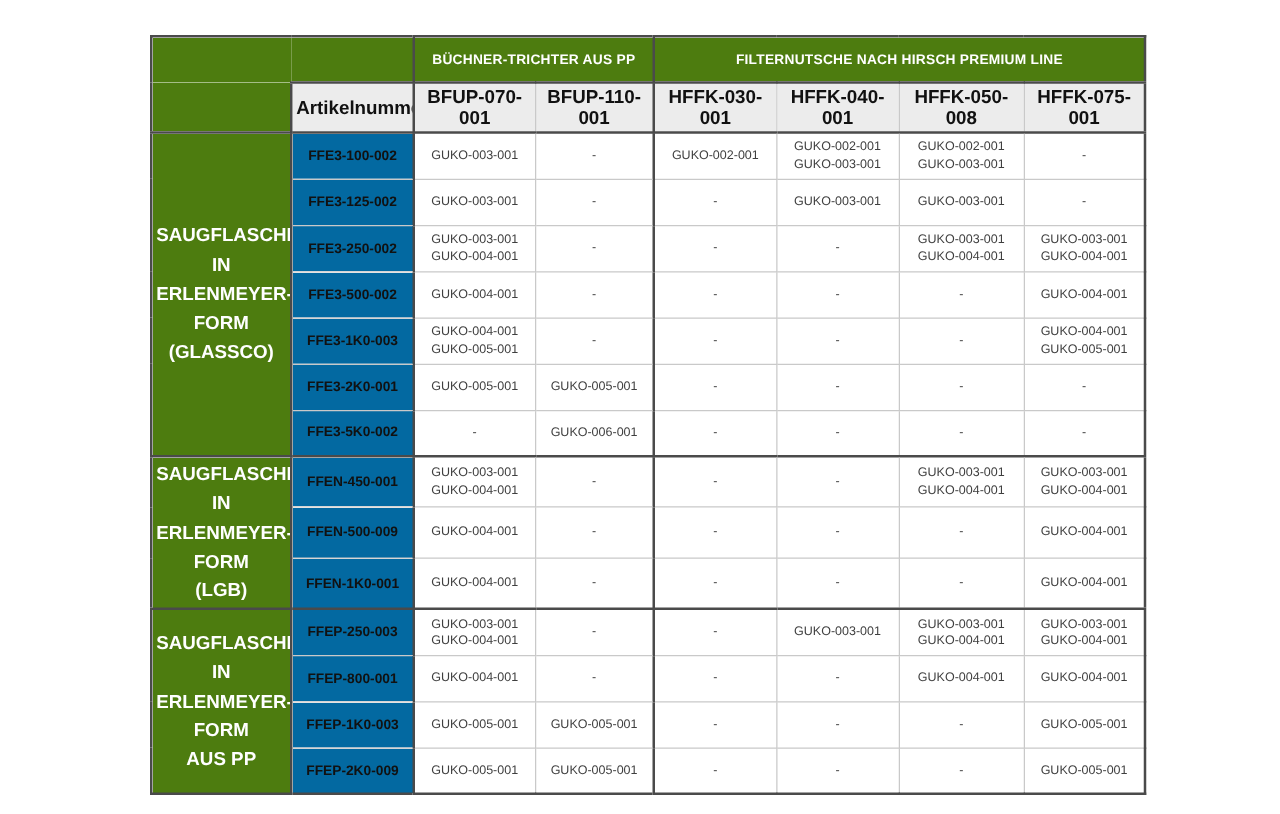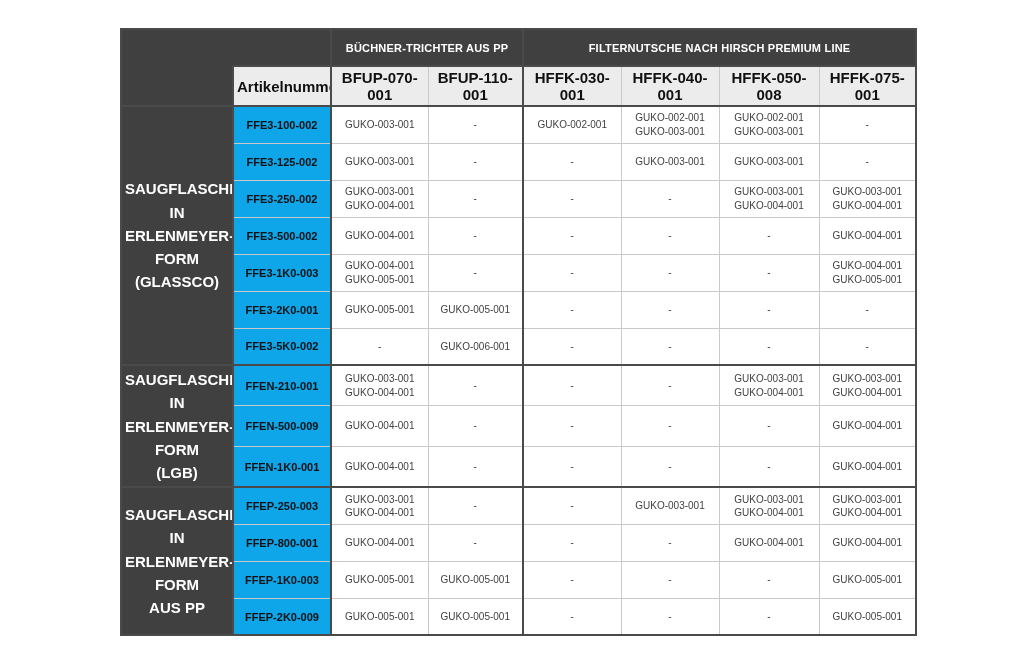--- a/index.html
+++ b/index.html
@@ -27,24 +27,24 @@
   }
   
   .dr { border-right: 2px solid #4a4a4a; }
   .db { border-bottom: 2px solid #4a4a4a; }
   .dt { border-top: 2px solid #4a4a4a; }
   .hb { border-bottom-style: hidden; }
   .ht { border-top-style: hidden; }
   .hr { border-right-style: hidden; }
   .hl { border-left-style: hidden; }
   
-  .orange-cell { background: #404040; }
+  .orange-cell { background: #4d7c0f; }
   .hdr-text { color: #ffffff; font-weight: bold; font-size: 11px; letter-spacing: 0.2px; }
   .col-hdr { background: #ececec; color: #111111; font-weight: bold; font-size: 15px; }
-  .label-cell { background: #0ea5e9; color: #111111; font-weight: bold; font-size: 11px; }
+  .label-cell { background: #0369a1; color: #111111; font-weight: bold; font-size: 11px; }
   .data-cell { background: #ffffff; color: #3f3f3f; font-size: 10px; line-height: 1.35; white-space: pre-line; }
   .sidebar-label { color: #ffffff; font-weight: bold; font-size: 15px; line-height: 1.55; white-space: pre-line; }
   tr.hdr1 { height: 37px; }
   tr.hdr2 { height: 35px; }
   tr.datarow { height: 37px; }
 </style>
 </head>
 <body>
 
 <table class="compat-table">
@@ -151,21 +151,21 @@
       <td class="data-cell db">-</td>
       <td class="data-cell db">-</td>
       <td class="data-cell db">-</td>
     </tr>
 
     <tr class="datarow">
       <td class="orange-cell sidebar-label dt dr db" rowspan="3">SAUGFLASCHE IN
 ERLENMEYER-
 FORM
 (LGB)</td>
-      <td class="label-cell dr">FFEN-210-001</td>
+      <td class="label-cell dr">FFEN-450-001</td>
       <td class="data-cell">GUKO-003-001
 GUKO-004-001</td>
       <td class="data-cell dr">-</td>
       <td class="data-cell">-</td>
       <td class="data-cell">-</td>
       <td class="data-cell">GUKO-003-001
 GUKO-004-001</td>
       <td class="data-cell">GUKO-003-001
 GUKO-004-001</td>
     </tr>

